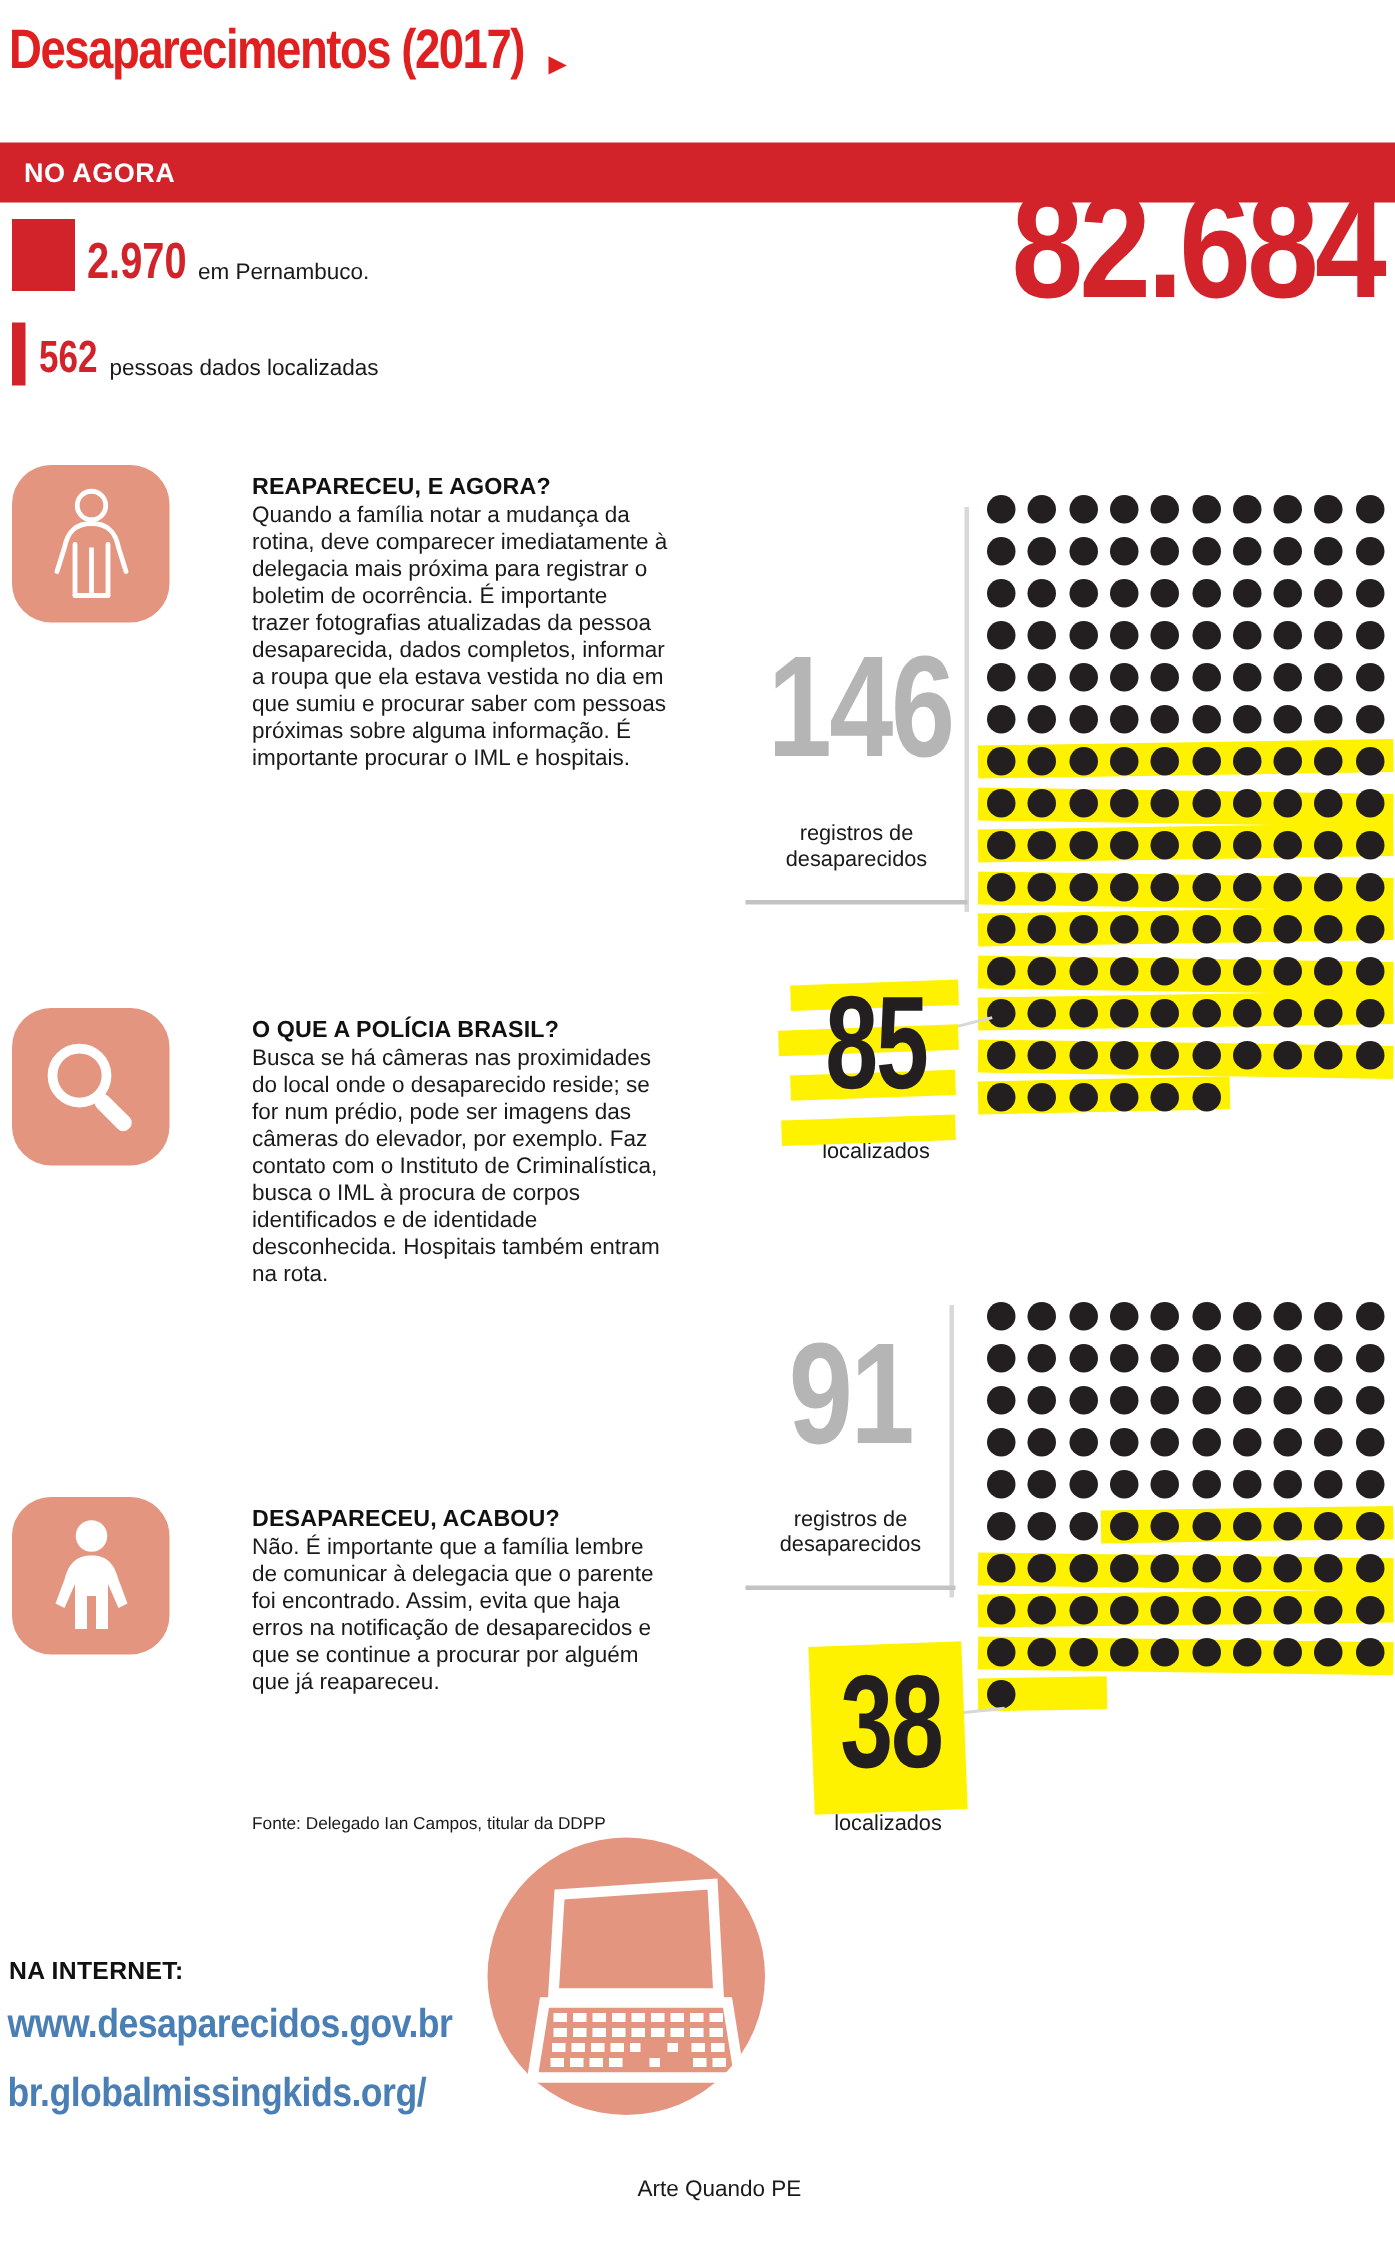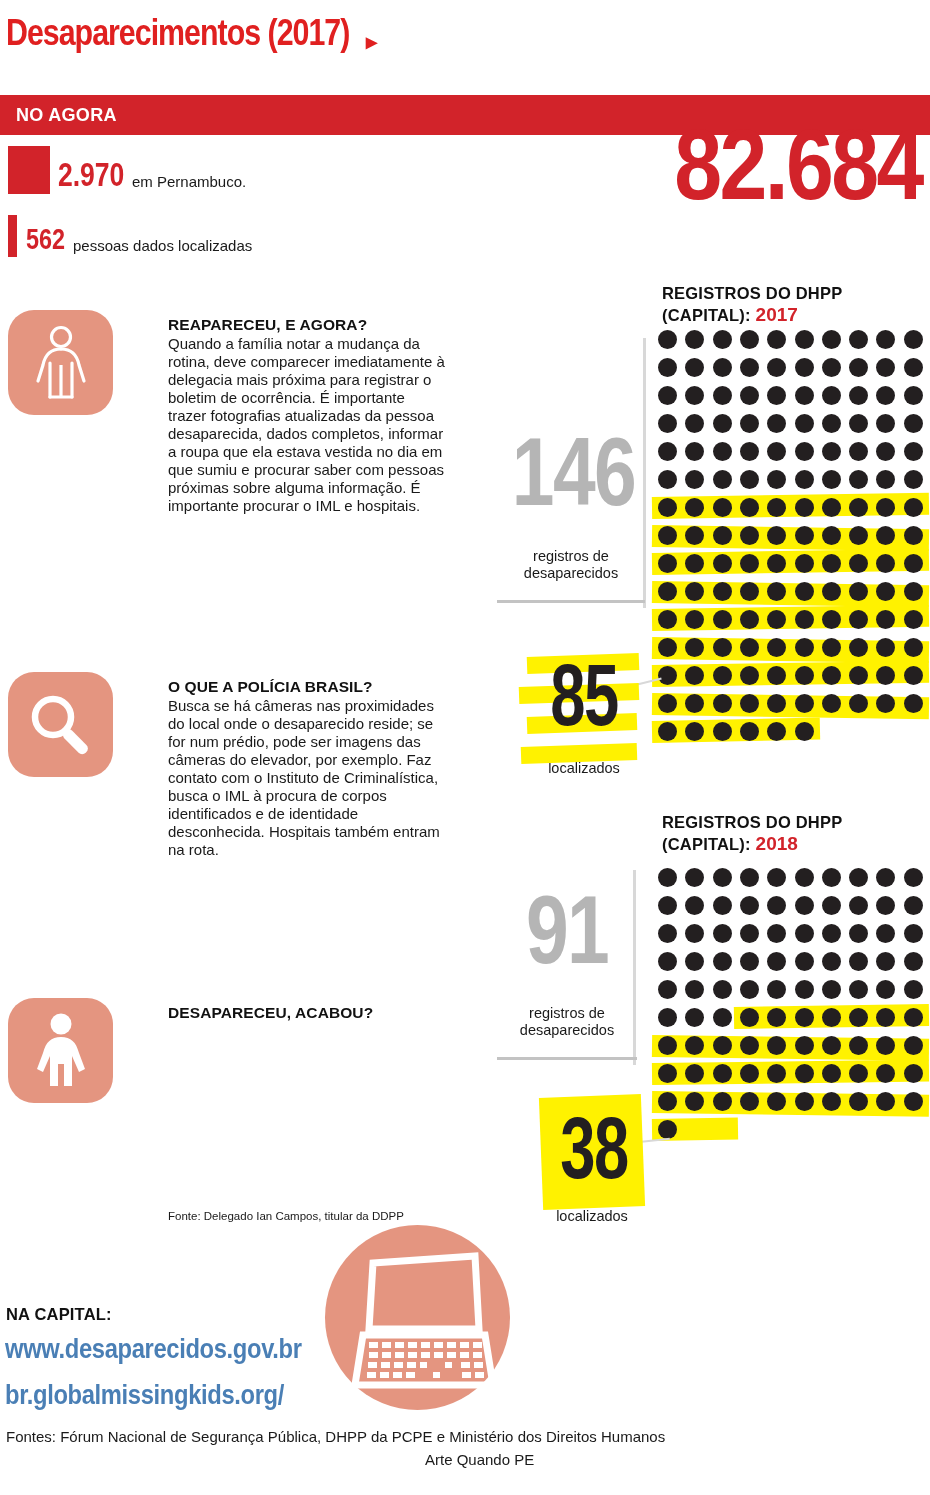--- a/index.html
+++ b/index.html
@@ -206,29 +206,26 @@
 
   <div class="card" style="top:998px;">
     <div class="card-icon">
       <svg width="62" height="78" viewBox="0 0 62 78">
         <circle cx="31" cy="12" r="10.5" fill="#fff"></circle>
         <path d="M31 25 C21 25 16 30 13 41 L7 57 L13 60 L20 44 L20 74 L28 74 L28 52 L34 52 L34 74 L42 74 L42 44 L49 60 L55 57 L49 41 C46 30 41 25 31 25 Z" fill="#fff"></path>
       </svg>
     </div>
     <div class="card-body" style="top:6px;">
       <p class="card-title">DESAPARECEU, ACABOU?</p>
+      <p class="card-text">Não. É importante que a família lembre de comunicar à delegacia que o parente foi encontrado. Assim, evita que haja erros na notificação de desaparecidos e que se continue a procurar por alguém que já reapareceu.</p>
     </div>
   </div>
 
   <div class="fonte">Fonte: Delegado Ian Campos, titular da DDPP</div>
 
-  <div class="panel-title" style="left:662px;top:283px;">
-    <span>REGISTROS DO DHPP (CAPITAL):</span>
-    <span class="yr">2017</span>
-  </div>
 
   <div class="vline" style="left:643px;top:338px;height:270px;"></div>
   <div class="sep-h" style="left:497px;top:600px;width:148px;"></div>
 
   <div class="bignum-gray" style="left:497px;top:424px;width:148px;font-size:96px;line-height:1;">146</div>
   <div class="sub-label" style="left:497px;top:548px;width:148px;">
     <span>registros de</span><br>
     <span>desaparecidos</span>
   </div>
 
@@ -386,24 +383,20 @@
       <div class="dot" style="left: 27.3px; top: 392px; background: rgb(35, 31, 32);"></div>
       <div class="dot" style="left: 54.6px; top: 392px; background: rgb(35, 31, 32);"></div>
       <div class="dot" style="left: 81.9px; top: 392px; background: rgb(35, 31, 32);"></div>
       <div class="dot" style="left: 109.2px; top: 392px; background: rgb(35, 31, 32);"></div>
       <div class="dot" style="left: 136.5px; top: 392px; background: rgb(35, 31, 32);"></div>
     </div>
 
   <div class="loc-num" style="left:529px;top:651px;width:110px;text-align:center;font-size:88px;line-height:1;">85</div>
   <div class="loc-label" style="left:519px;top:760px;width:130px;">localizados</div>
 
-  <div class="panel-title" style="left:662px;top:812px;">
-    <span>REGISTROS DO DHPP (CAPITAL):</span>
-    <span class="yr">2018</span>
-  </div>
 
   <div class="vline" style="left:633px;top:870px;height:195px;"></div>
   <div class="sep-h" style="left:497px;top:1057px;width:140px;"></div>
 
   <div class="bignum-gray" style="left:497px;top:882px;width:140px;font-size:96px;line-height:1;">91</div>
   <div class="sub-label" style="left:497px;top:1005px;width:140px;">
     <span>registros de</span><br>
     <span>desaparecidos</span>
   </div>
 
@@ -502,21 +495,21 @@
       <div class="dot" style="left: 163.8px; top: 224px; background: rgb(35, 31, 32);"></div>
       <div class="dot" style="left: 191.1px; top: 224px; background: rgb(35, 31, 32);"></div>
       <div class="dot" style="left: 218.4px; top: 224px; background: rgb(35, 31, 32);"></div>
       <div class="dot" style="left: 245.7px; top: 224px; background: rgb(35, 31, 32);"></div>
       <div class="dot" style="left: 0px; top: 252px; background: rgb(35, 31, 32);"></div>
     </div>
 
   <div class="loc-num" style="left:542px;top:1104px;width:104px;text-align:center;font-size:88px;line-height:1;">38</div>
   <div class="loc-label" style="left:527px;top:1208px;width:130px;">localizados</div>
 
-  <div class="na-internet">NA CAPITAL:</div>
+  <div class="na-internet">NA INTERNET:</div>
   <a class="url" style="top:1334px;text-decoration:none;">www.desaparecidos.gov.br</a>
   <a class="url" style="top:1380px;text-decoration:none;">br.globalmissingkids.org/</a>
 
   <div class="laptop-circle">
     <svg width="185" height="185" viewBox="0 0 185 185">
 
       <path d="M48 38 L150 31 L154 104 L44 104 Z" fill="none" stroke="#fff" stroke-width="7"></path>
 
       <path d="M38 110 L160 110 L168 160 L30 160 Z" fill="none" stroke="#fff" stroke-width="7"></path>
       <g fill="#fff">
@@ -550,21 +543,20 @@
           <rect x="55" y="147" width="9" height="6"></rect>
         <rect x="68" y="147" width="9" height="6"></rect>
           <rect x="81" y="147" width="9" height="6"></rect>
         <rect x="108" y="147" width="7" height="6"></rect>
         <rect x="137" y="147" width="9" height="6"></rect>
           <rect x="150" y="147" width="9" height="6"></rect>
       </g>
     </svg>
   </div>
 
-  <div class="fontes">Fontes: Fórum Nacional de Segurança Pública, DHPP da PCPE e Ministério dos Direitos Humanos</div>
   <div class="arte">Arte Quando PE</div>
 
 <div class="hl" style="position: absolute; left: 527px; top: 655px; width: 112px; height: 17px; background: rgb(255, 242, 0); transform: rotate(-2deg); z-index: 1;"></div>
     <div class="hl" style="position: absolute; left: 519px; top: 685px; width: 120px; height: 17px; background: rgb(255, 242, 0); transform: rotate(-2deg); z-index: 1;"></div>
     <div class="hl" style="position: absolute; left: 527px; top: 715px; width: 110px; height: 17px; background: rgb(255, 242, 0); transform: rotate(-2deg); z-index: 1;"></div>
     <div class="hl" style="position: absolute; left: 521px; top: 745px; width: 116px; height: 17px; background: rgb(255, 242, 0); transform: rotate(-2deg); z-index: 1;"></div>
     <div style="position: absolute; left: 611px; top: 690px; width: 52px; height: 2px; background: rgb(216, 216, 216); transform: rotate(-14deg); transform-origin: left center;"></div>
     <div style="position: absolute; left: 541px; top: 1096px; width: 102px; height: 112px; background: rgb(255, 242, 0); transform: rotate(-2.2deg); z-index: 1;"></div>
     <div style="position: absolute; left: 630px; top: 1142px; width: 40px; height: 2px; background: rgb(216, 216, 216); transform: rotate(-6deg); transform-origin: left center;"></div>
   </div>

